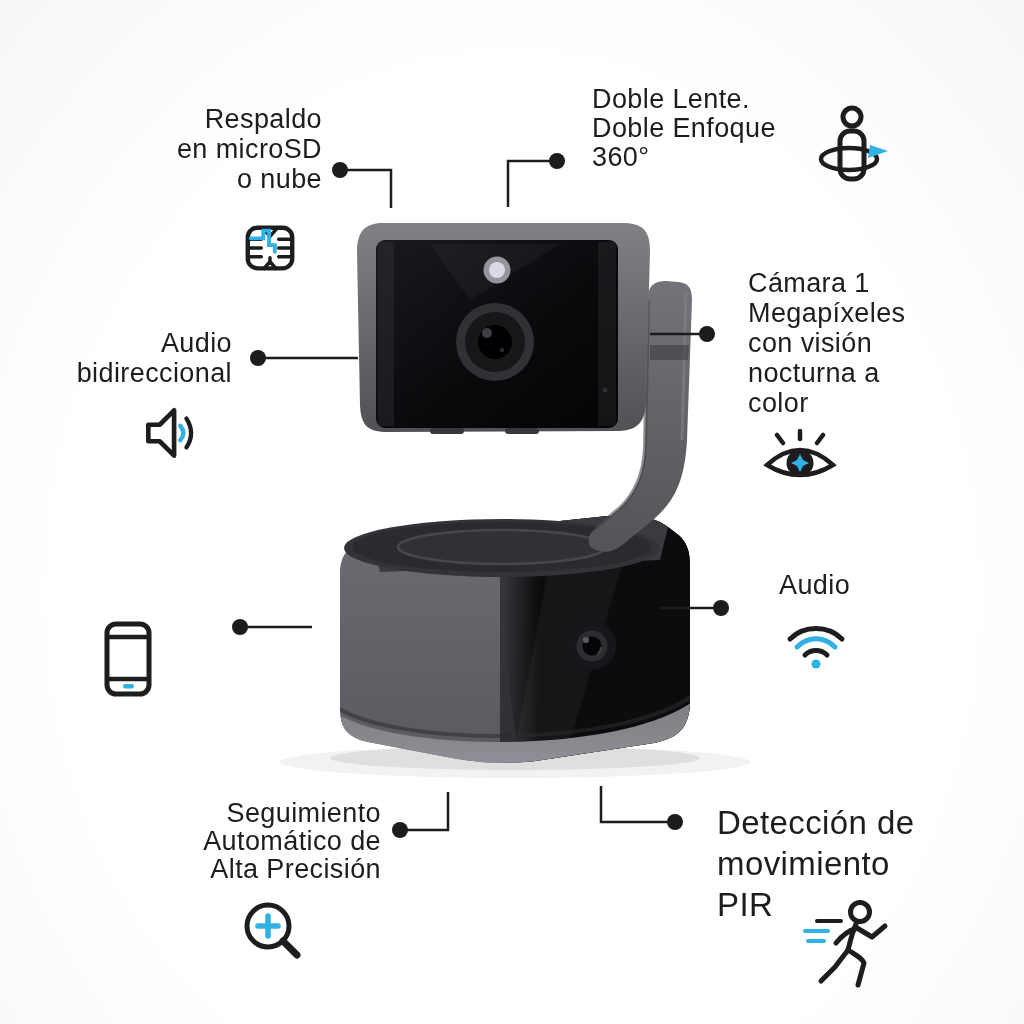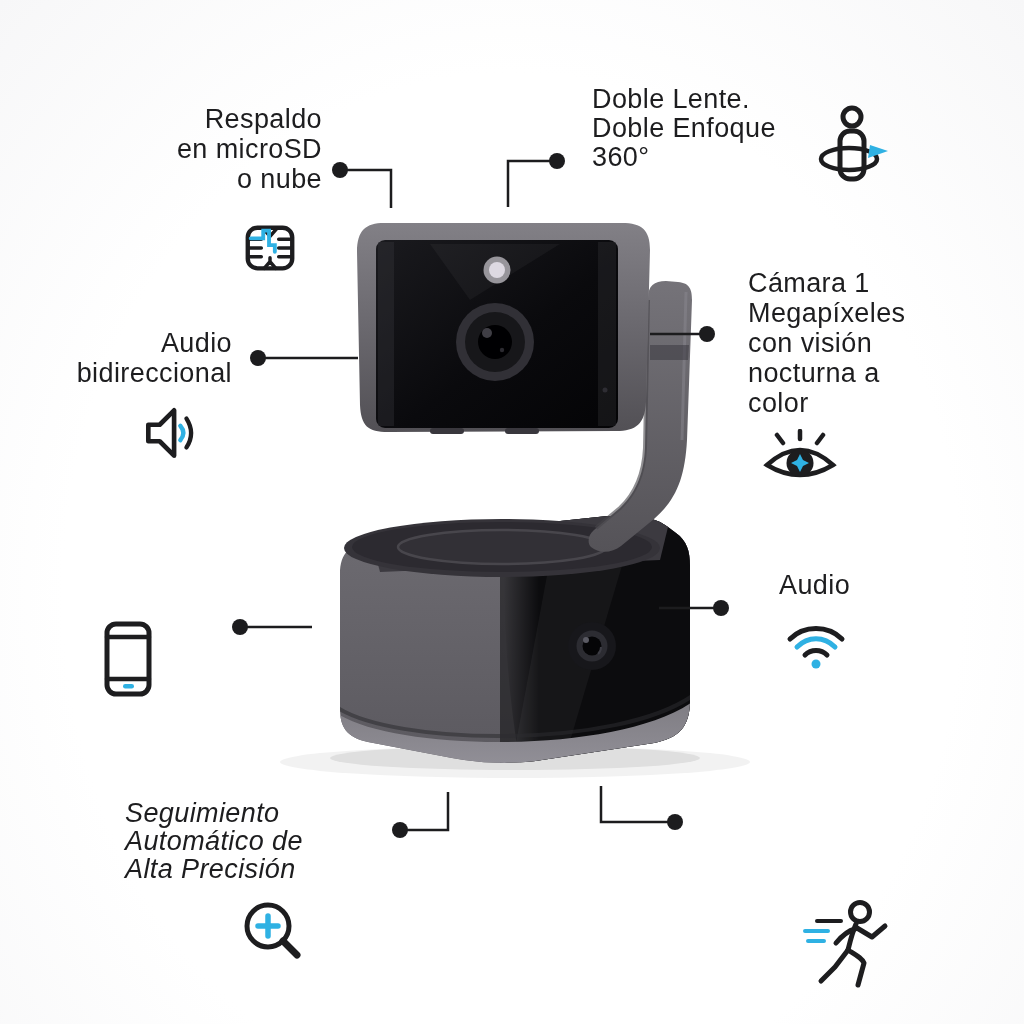--- a/index.html
+++ b/index.html
@@ -20,21 +20,21 @@
   #lab-doble    {left:592px; top:85px;  width:250px; line-height:29px;}
   #ic-360       {left:813px; top:104px; width:76px;  height:86px;}
   #lab-camara   {left:748px; top:268px; width:210px; line-height:30px;}
   #ic-eye       {left:762px; top:429px; width:76px;  height:54px;}
   #lab-audio    {left:30px;  top:328px; width:202px; text-align:right;}
   #ic-speaker   {left:138px; top:400px; width:66px;  height:66px;}
   #lab-control  {left:71px;  top:534px; width:210px; line-height:29px;}
   #ic-phone     {left:103px; top:620px; width:50px;  height:78px;}
   #lab-wifi     {left:779px; top:570px; width:90px;}
   #ic-wifi      {left:784px; top:618px; width:64px;  height:52px;}
-  #lab-segui    {left:125px; top:799px; width:230px; line-height:28px; font-style:italic;}
+  #lab-segui    {left:151px; top:799px; width:230px; line-height:28px; text-align:right;}
   #ic-magnifier {left:239px; top:897px; width:66px;  height:66px;}
   #lab-deteccion{left:717px; top:802px; width:250px; font-size:33px; line-height:41px;}
   #ic-runner    {left:797px; top:897px; width:100px; height:106px;}
 </style>
 </head>
 <body>
 
 <div id="canvas">
 
   <svg class="abs" style="left:0;top:0" width="1024" height="1024" viewBox="0 0 1024 1024">
@@ -241,20 +241,23 @@
 Automático de
 Alta Precisión</div>
   <svg id="ic-magnifier" class="abs" viewBox="0 0 66 66">
     <g fill="none" stroke-linecap="round">
       <circle cx="29" cy="29" r="21" stroke="#1d1d1f" stroke-width="5"></circle>
       <path d="M44 44 L58 58" stroke="#1d1d1f" stroke-width="7"></path>
       <path d="M29 19 V39 M19 29 H39" stroke="#2fb1e3" stroke-width="5.5"></path>
     </g>
   </svg>
 
+  <div id="lab-deteccion" class="abs label">Detección de
+movimiento
+PIR</div>
   <svg id="ic-runner" class="abs" viewBox="0 0 100 106">
     <g fill="none" stroke-linecap="round" stroke-linejoin="round">
       <path d="M20 24 H44" stroke="#1d1d1f" stroke-width="4"></path>
       <path d="M8 34 H31 M11 44 H27" stroke="#2fb1e3" stroke-width="4"></path>
       <g stroke="#1d1d1f" stroke-width="5">
         <circle cx="63" cy="15" r="9.5"></circle>
         <path d="M59 27 C55 36 53 45 51 53"></path>
         <path d="M58 32 C50 34 44 40 39 46"></path>
         <path d="M60 31 L75 40 L88 29"></path>
         <path d="M51 53 C59 58 65 61 67 66 L61 88"></path>

